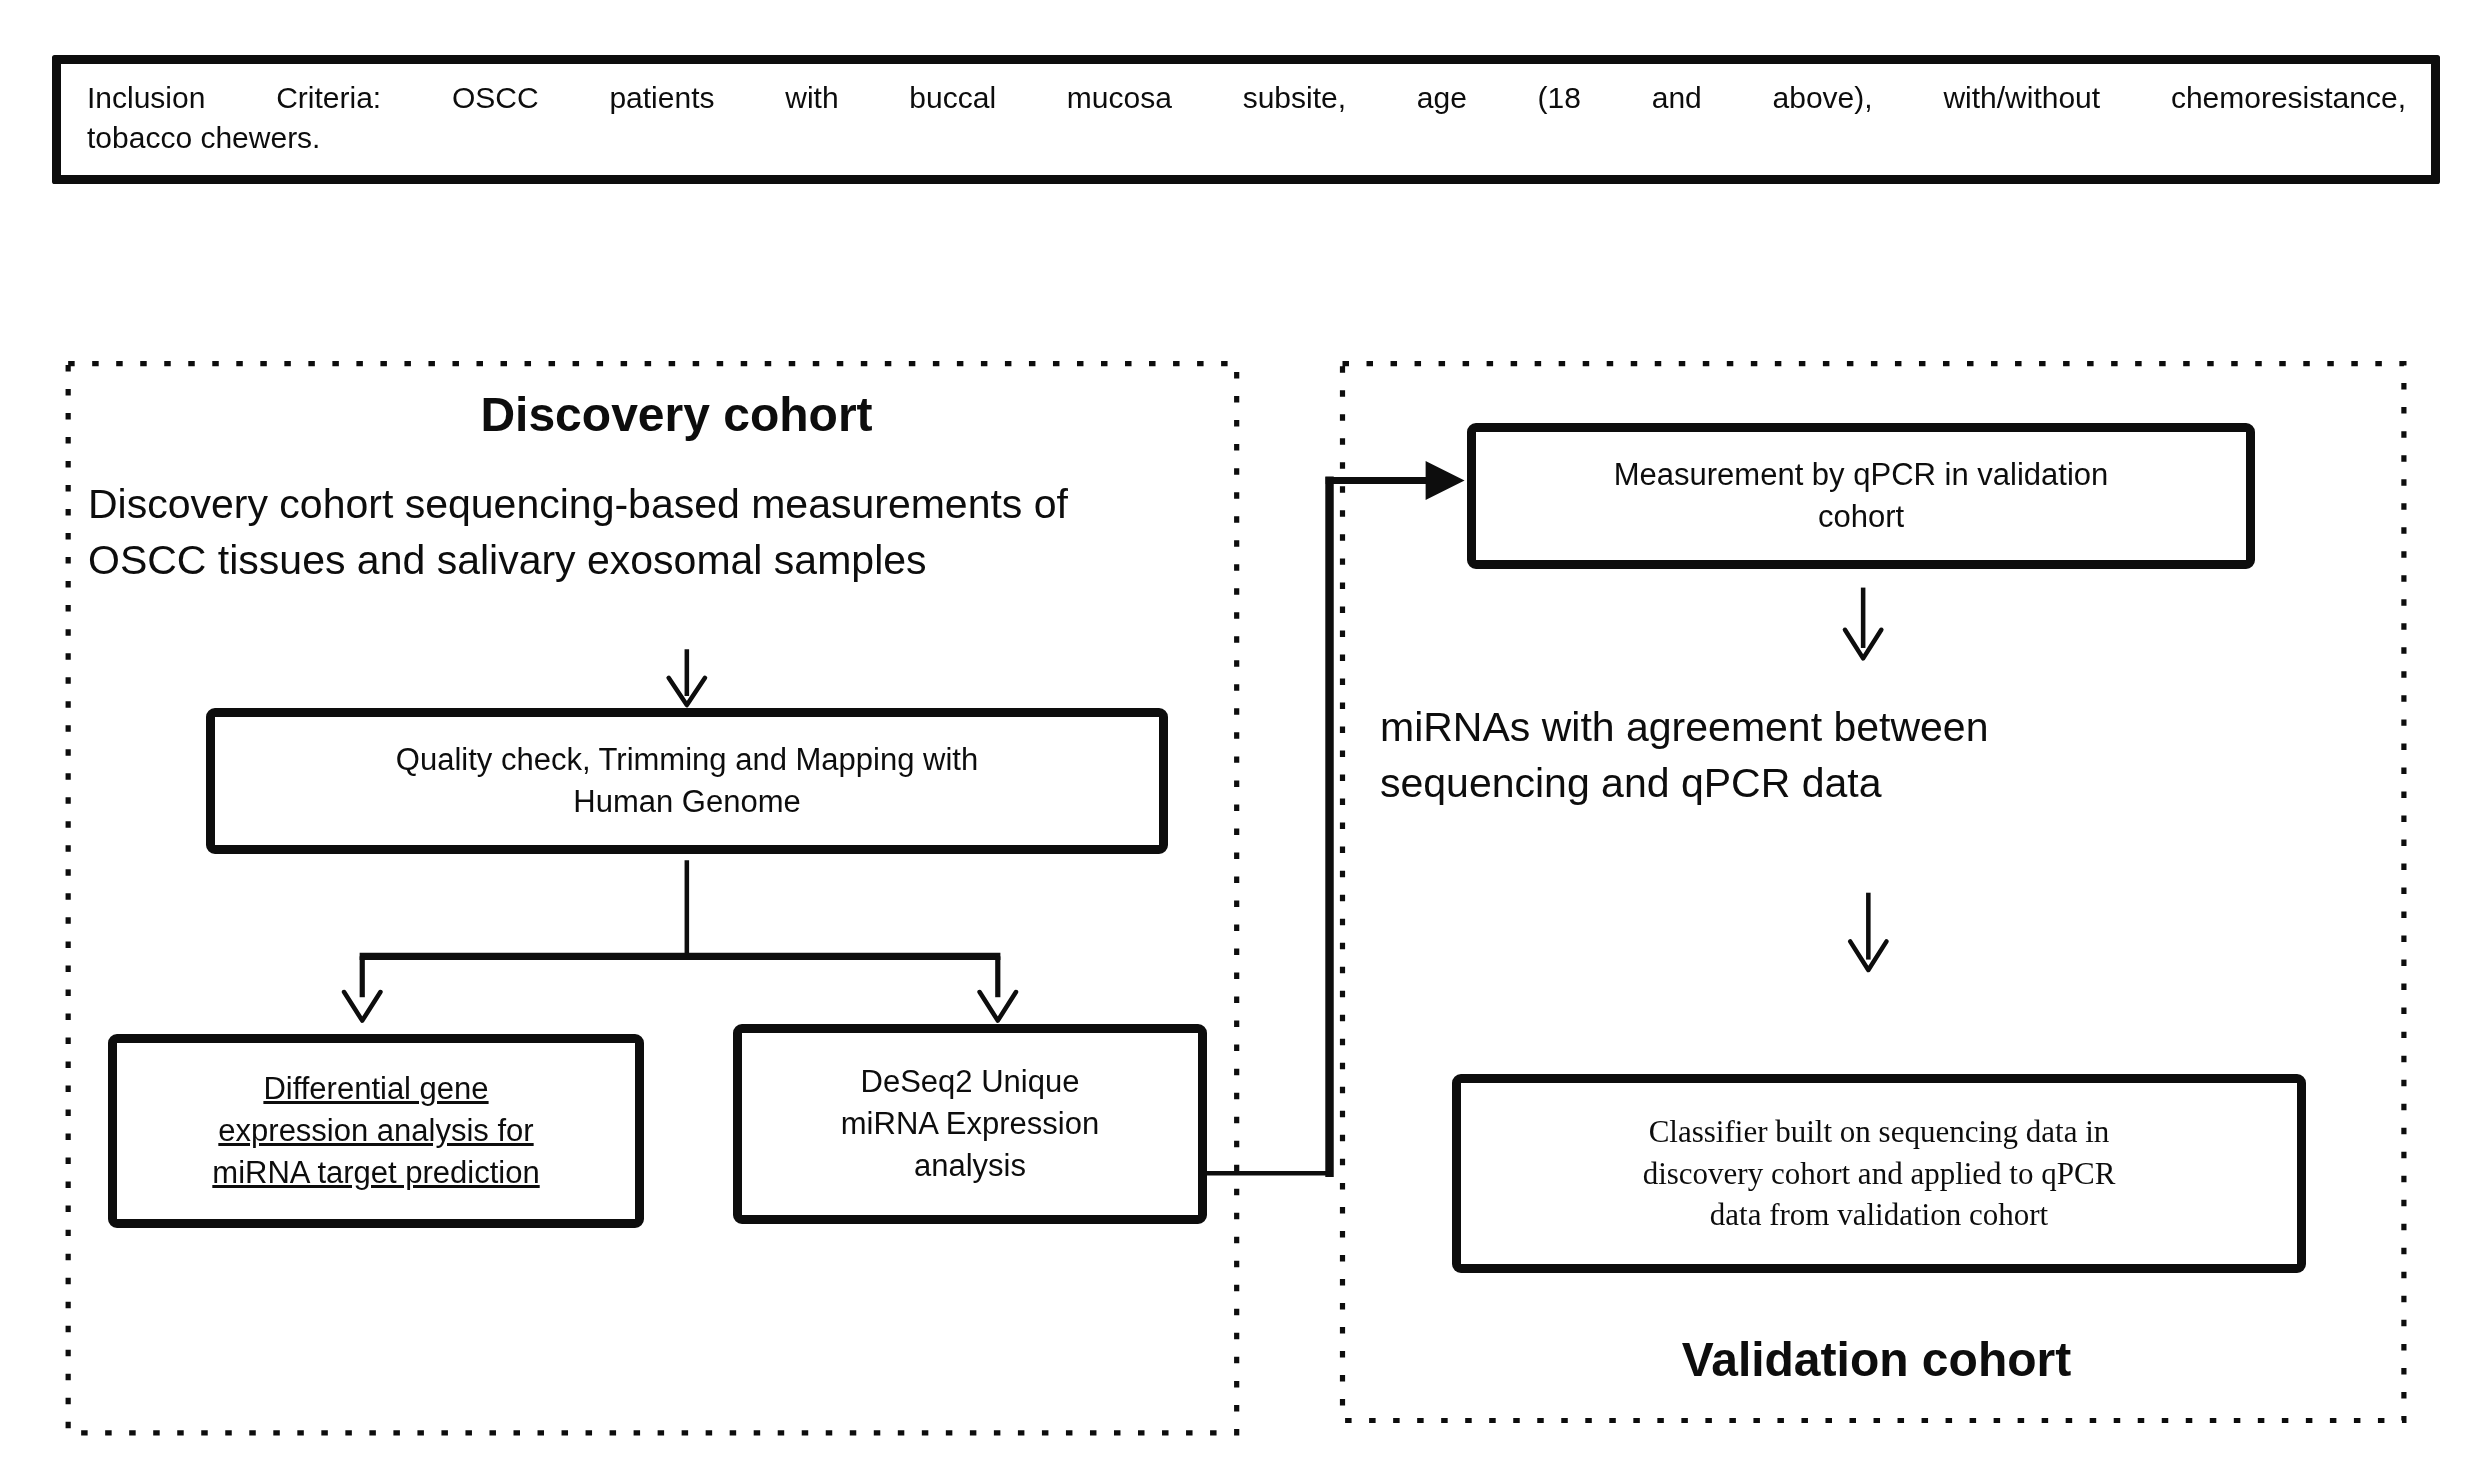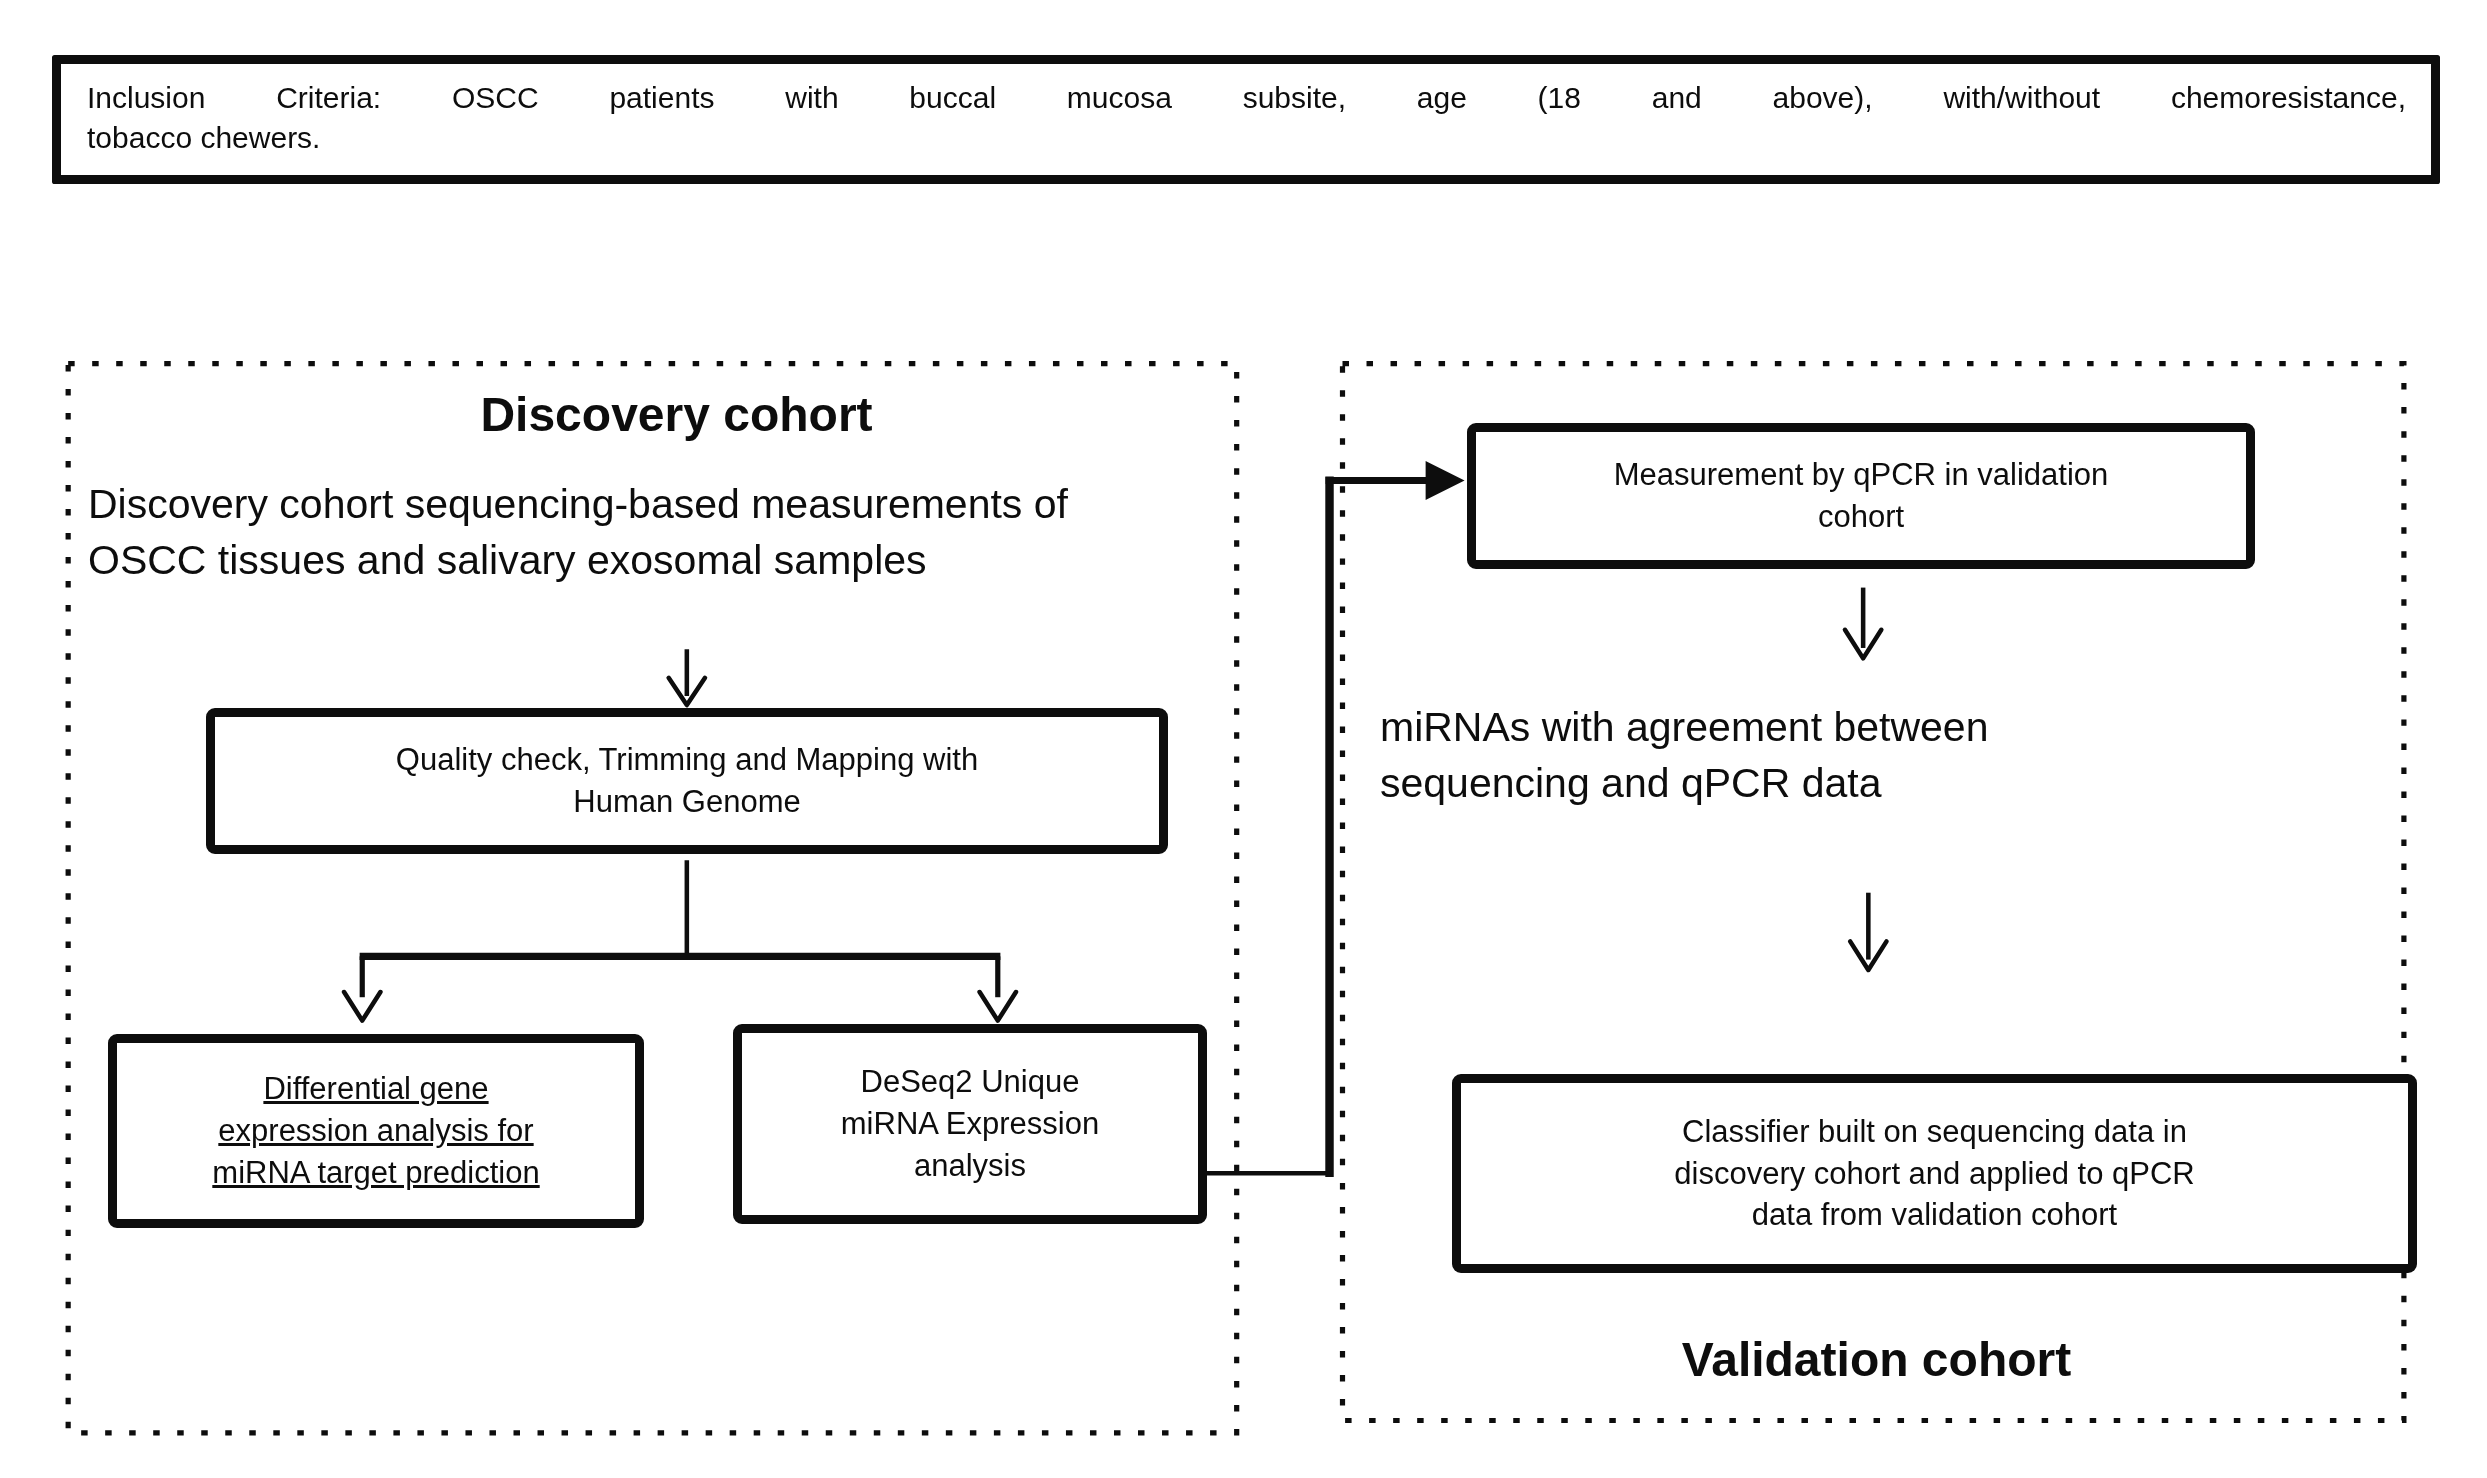--- a/index.html
+++ b/index.html
@@ -33,21 +33,21 @@
     background: #ffffff;
     display: flex; align-items: center; justify-content: center;
     text-align: center;
     font-size: 31px; line-height: 1.35;
     white-space: pre-line;
   }
   .box-quality      { left: 206px;  top: 708px; width: 962px; height: 146px; }
   .box-differential { left: 108px;  top: 1034px; width: 536px;  height: 194px; text-decoration: underline; }
   .box-deseq        { left: 733px; top: 1024px; width: 474px;  height: 200px; }
   .box-measurement  { left: 1467px; top: 423px;  width: 788px; height: 146px; }
-  .box-classifier   { left: 1452px; top: 1074px; width: 965px; height: 199px; }
+  .box-classifier   { left: 1452px; top: 1074px; width: 854px; height: 199px; font-family: Liberation Serif, serif; }
 
   
   .region-title { font-weight: bold; font-size: 48px; text-align: center; }
   .discovery-title  { left: 92px;  top: 387px;  width: 1169px; }
   .validation-title { left: 1346px; top: 1332px; width: 1061px; }
   .note {
     font-size: 41px; line-height: 1.36; text-align: left;
     white-space: pre-line;
   }
   .discovery-intro { left: 88px;  top: 477px;  width: 1169px; }

